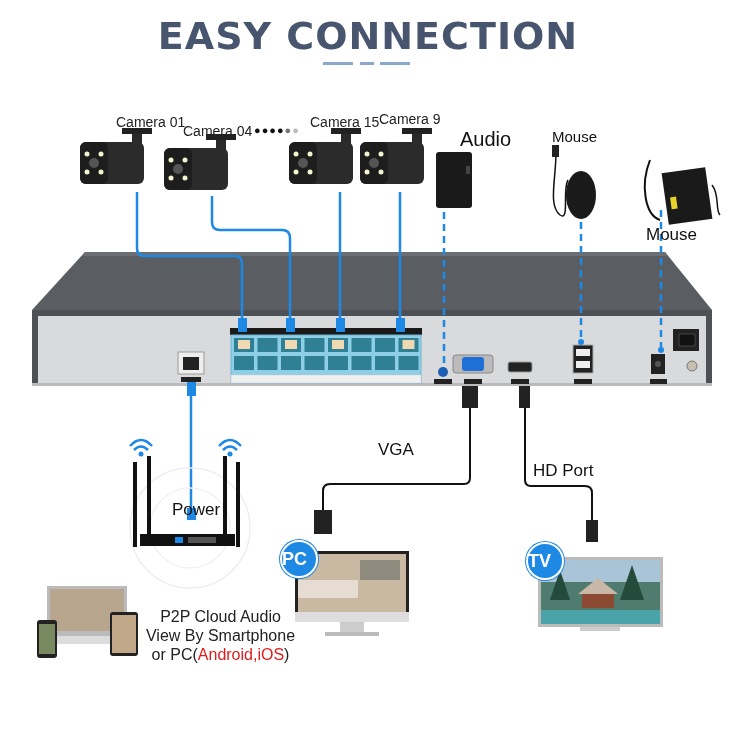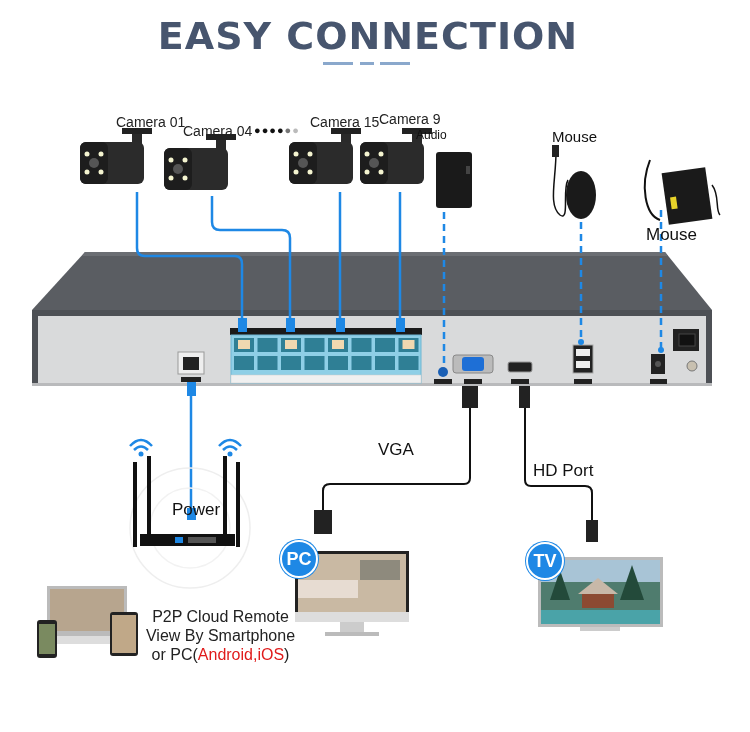--- a/index.html
+++ b/index.html
@@ -2,21 +2,21 @@
 <html><head>
 <meta charset="utf-8">
 <style>
   html,body{margin:0;padding:0;background:#fff;}
   body{width:750px;height:732px;position:relative;overflow:hidden;font-family:"Liberation Sans",sans-serif;}
   .abs{position:absolute;}
   .title{left:0;top:14px;width:736px;text-align:center;font-family:"DejaVu Sans",sans-serif;font-weight:bold;font-size:38px;color:#47556e;letter-spacing:1px;}
   .dash{top:62px;height:3px;background:#8aa8cc;}
   .lbl{font-size:14px;color:#222;white-space:nowrap;}
   .lbl-lg{font-size:17px;color:#111;white-space:nowrap;}
-  .badge{width:34px;height:34px;border-radius:50%;background:#1e88e5;color:#fff;font-weight:bold;font-size:18px;text-align:center;line-height:34px;border:2px solid #fff;box-shadow:0 0 0 1px #1e88e5;}
+  .badge{width:34px;height:34px;border-radius:50%;background:#1e88e5;color:#fff;font-weight:bold;font-size:18px;line-height:34px;border:2px solid #fff;box-shadow:0 0 0 1px #1e88e5;}
   .p2p{font-size:16px;color:#222;line-height:19px;text-align:center;}
   .p2p .red{color:#e01b1b;}
   svg{position:absolute;left:0;top:0;}
 </style>
 </head>
 <body>
 
 <div class="abs title">EASY CONNECTION</div>
 <div class="abs dash" style="left:323px;width:30px;"></div>
 <div class="abs dash" style="left:360px;width:14px;"></div>
@@ -233,27 +233,27 @@
     <rect x="112" y="615" width="24" height="38" fill="#c0a888"></rect>
   </g>
 </svg>
 
 <div class="abs lbl" style="left:116px;top:114px;">Camera 01</div>
 <div class="abs lbl" style="left:183px;top:123px;">Camera 04</div>
 <div class="abs lbl" style="left:310px;top:114px;">Camera 15</div>
 <div class="abs lbl" style="left:379px;top:111px;">Camera 9</div>
 <div class="abs" style="left:254px;top:124px;font-size:11px;letter-spacing:1px;color:#111;">●●●●<span style="color:#777">●</span><span style="color:#bbb">●</span></div>
 
-<div class="abs lbl-lg" style="left:416px;top:128px;font-size:12px;">Audio</div>
+<div class="abs lbl-lg" style="left:460px;top:128px;font-size:20px;">Audio</div>
 <div class="abs lbl-lg" style="left:552px;top:128px;font-size:15px;">Mouse</div>
 <div class="abs lbl-lg" style="left:646px;top:225px;">Mouse</div>
 
 <div class="abs lbl-lg" style="left:172px;top:500px;">Power</div>
 <div class="abs lbl-lg" style="left:378px;top:440px;">VGA</div>
 <div class="abs lbl-lg" style="left:533px;top:461px;">HD Port</div>
 <div class="abs badge" style="left:280px;top:540px;">PC</div>
 <div class="abs badge" style="left:526px;top:542px;">TV</div>
 
 <div class="abs p2p" style="left:143px;top:607px;width:155px;">
-  <div>P2P Cloud Remote</div>
+  <div>P2P Cloud Audio</div>
   <div>View By Smartphone</div>
   <div><span>or PC(</span><span class="red">Android,iOS</span><span>)</span></div>
 </div>
 
 </body></html>

